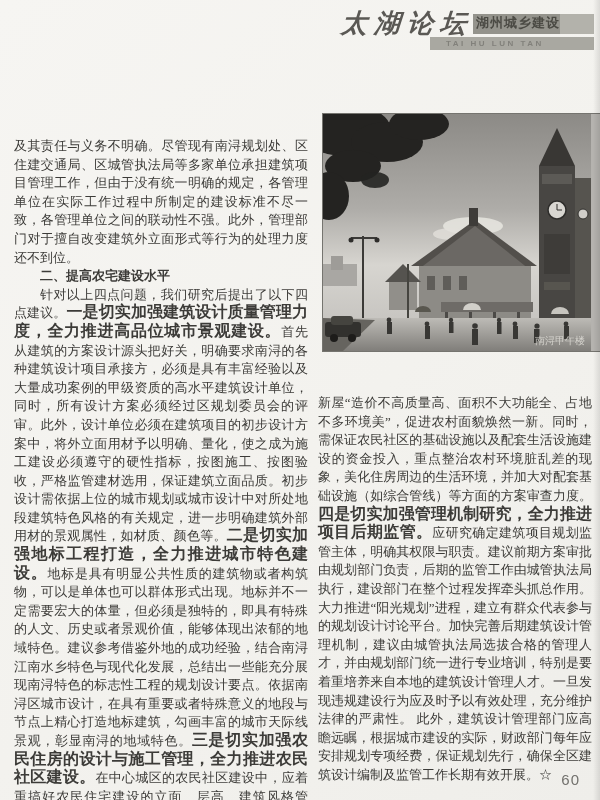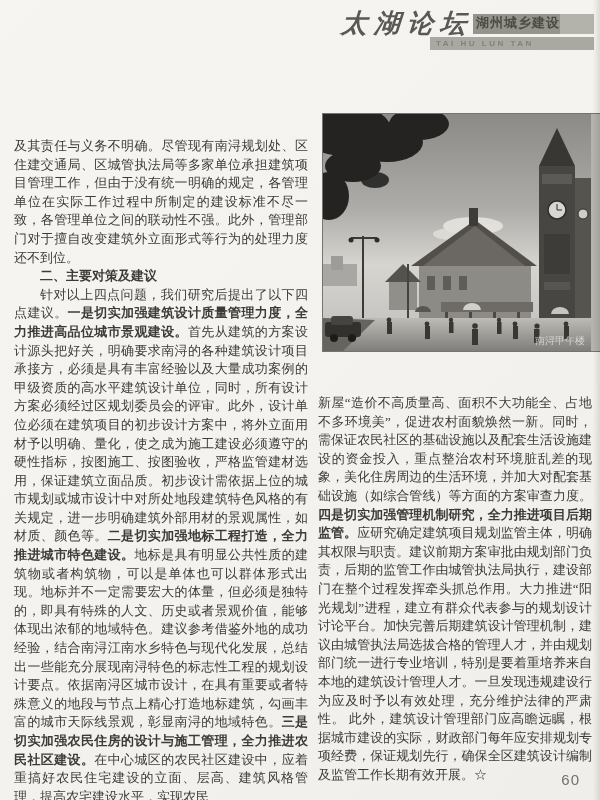--- a/index.html
+++ b/index.html
@@ -31,41 +31,41 @@
     font-weight:bold; font-size:13px; color:#4b4a44; letter-spacing:1px;
     padding-left:3px; white-space:nowrap;
   }
   .pinyin-bar{
     position:absolute; left:430px; top:37px; width:164px; height:13px;
     background:#a9a8a1; display:flex; align-items:center;
   }
   .pinyin-bar span{
     font-family:"Liberation Sans","DejaVu Sans",sans-serif;
     font-size:8px; font-weight:bold; letter-spacing:2.5px; color:#82817b;
-    padding-left:6px; white-space:nowrap;
+    padding-left:16px; white-space:nowrap;
   }
   
   .photo{
     position:absolute; left:322px; top:113px; width:307px; height:239px;
     border:1px solid #75746f; box-sizing:border-box; background:#b5b3af;
   }
   .photo svg{display:block;}
   
   .col{
     position:absolute; font-size:13px; line-height:18.6px;
     text-align:justify; text-justify:inter-ideograph; color:#3c3b38;margin-top:28px;
   }
   .col p{margin:0;}
   .col-left{left:14px; top:109px; width:294px;}
   .col-right{left:318px; top:366px; width:274px;}
   .indent{text-indent:2em;}
   .seg-b{
     font-weight:bold;
-    font-family:Liberation Sans, sans-serif;
-    font-size:13px;
+    font-family:Liberation Mono, monospace;
+    font-size:16px;
   }
   .heading{
     font-weight:bold; text-indent:2em; margin:0;
     font-family:"Liberation Sans","DejaVu Sans",sans-serif; font-size:13px;
   }
   .attribution{
     text-align:right; font-size:12px; color:#4a4946; margin-top:4px;
     letter-spacing:0.5px;
   }
   .page-number{
@@ -187,21 +187,21 @@
         <circle cx="243" cy="210" r="2.4"></circle>
           <rect x="241" y="212" width="5" height="13"></rect>
       </g>
 
       <text x="262" y="230" text-anchor="end" font-size="10" fill="#dcdad4" opacity="0.9" font-family="Liberation Sans, DejaVu Sans, sans-serif">南浔甲午楼</text>
     </svg>
   </figure>
 
   <div class="col col-left">
     <p><span>及其责任与义务不明确。尽管现有南浔规划处、区住建交通局、区城管执法局等多家单位承担建筑项目管理工作，但由于没有统一明确的规定，各管理单位在实际工作过程中所制定的建设标准不尽一致，各管理单位之间的联动性不强。此外，管理部门对于擅自改变建筑外立面形式等行为的处理力度还不到位。</span></p>
-    <p class="heading">二、主要对策及建议</p>
+    <p class="heading">二、提高农宅建设水平</p>
     <p class="indent"><span>针对以上四点问题，我们研究后提出了以下四点建议。</span><span class="seg-b">一是切实加强建筑设计质量管理力度，全力推进高品位城市景观建设。</span><span>首先从建筑的方案设计源头把好关，明确要求南浔的各种建筑设计项目承接方，必须是具有丰富经验以及大量成功案例的甲级资质的高水平建筑设计单位，同时，所有设计方案必须经过区规划委员会的评审。此外，设计单位必须在建筑项目的初步设计方案中，将外立面用材予以明确、量化，使之成为施工建设必须遵守的硬性指标，按图施工、按图验收，严格监管建材选用，保证建筑立面品质。初步设计需依据上位的城市规划或城市设计中对所处地段建筑特色风格的有关规定，进一步明确建筑外部用材的景观属性，如材质、颜色等。</span><span class="seg-b">二是切实加强地标工程打造，全力推进城市特色建设。</span><span>地标是具有明显公共性质的建筑物或者构筑物，可以是单体也可以群体形式出现。地标并不一定需要宏大的体量，但必须是独特的，即具有特殊的人文、历史或者景观价值，能够体现出浓郁的地域特色。建议参考借鉴外地的成功经验，结合南浔江南水乡特色与现代化发展，总结出一些能充分展现南浔特色的标志性工程的规划设计要点。依据南浔区城市设计，在具有重要或者特殊意义的地段与节点上精心打造地标建筑，勾画丰富的城市天际线景观，彰显南浔的地域特色。</span><span class="seg-b">三是切实加强农民住房的设计与施工管理，全力推进农民社区建设。</span><span>在中心城区的农民社区建设中，应着重搞好农民住宅建设的立面、层高、建筑风格管理，提高农宅建设水平，实现农民</span></p>
   </div>
 
   <div class="col col-right">
     <p><span>新屋“造价不高质量高、面积不大功能全、占地不多环境美”，促进农村面貌焕然一新。同时，需保证农民社区的基础设施以及配套生活设施建设的资金投入，重点整治农村环境脏乱差的现象，美化住房周边的生活环境，并加大对配套基础设施（如综合管线）等方面的方案审查力度。</span><span class="seg-b">四是切实加强管理机制研究，全力推进项目后期监管。</span><span>应研究确定建筑项目规划监管主体，明确其权限与职责。建议前期方案审批由规划部门负责，后期的监管工作由城管执法局执行，建设部门在整个过程发挥牵头抓总作用。大力推进“阳光规划”进程，建立有群众代表参与的规划设计讨论平台。加快完善后期建筑设计管理机制，建议由城管执法局选拔合格的管理人才，并由规划部门统一进行专业培训，特别是要着重培养来自本地的建筑设计管理人才。一旦发现违规建设行为应及时予以有效处理，充分维护法律的严肃性。 此外，建筑设计管理部门应高瞻远瞩，根据城市建设的实际，财政部门每年应安排规划专项经费，保证规划先行，确保全区建筑设计编制及监管工作长期有效开展。☆</span></p>
   </div>
 
   <div class="page-number">60</div>
 
 </div>

